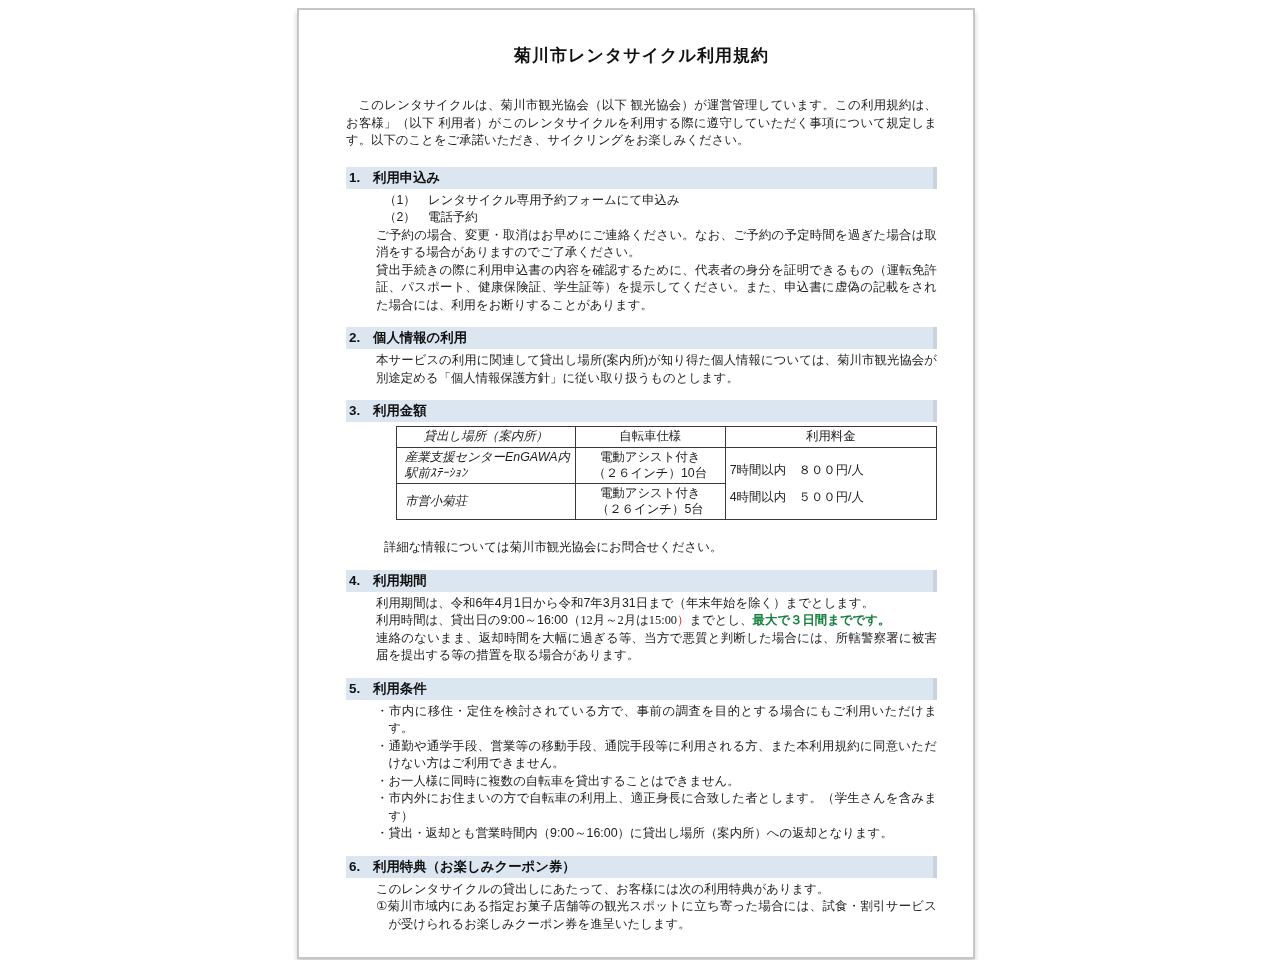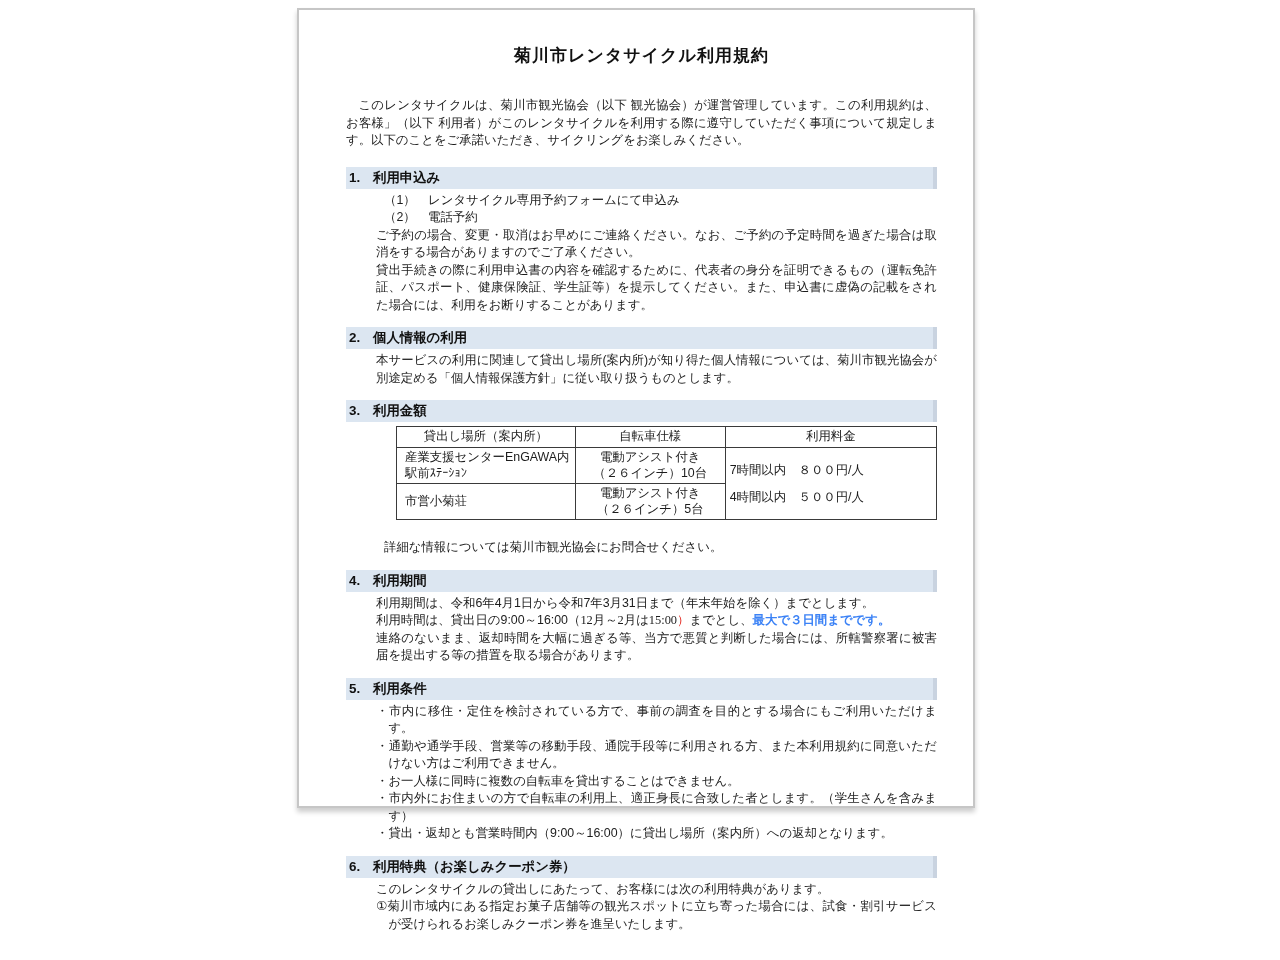--- a/index.html
+++ b/index.html
@@ -2,21 +2,21 @@
 <html lang="ja"><head>
 <meta charset="utf-8">
 <style>
   html,body{margin:0;padding:0;}
   body{
     width:1280px;height:960px;background:#ffffff;overflow:hidden;
     font-family:"Liberation Sans","DejaVu Sans",sans-serif;
     color:#1c1c1c;position:relative;
   }
   .page{
-    position:absolute;left:297px;top:8px;width:678px;height:800px;
+    position:absolute;left:297px;top:8px;width:678px;height:951px;
     background:#ffffff;border:2px solid #c6c6c6;box-sizing:border-box;
     box-shadow:0 4px 5px rgba(0,0,0,0.20);
   }
   .content{padding:34px 36px 0 47px;}
   .doc-title{
     font-size:17px;font-weight:bold;text-align:center;color:#111;
     margin:0 0 30px 0;letter-spacing:1px;
   }
   .intro{
     font-size:12.4px;line-height:17.5px;margin:16px 0 17px 0;
@@ -30,32 +30,32 @@
   }
   .sec-num{display:inline-block;min-width:24px;}
   .sec-body{margin:3px 0 0 30px;font-size:12.4px;line-height:17.5px;}
   .body-p{margin:0;text-align:justify;}
   .sub{margin-left:8px;}
   .note{margin-left:8px;margin-top:19px;}
   .bullet{padding-left:1em;text-indent:-1em;}
   .circled{padding-left:1em;text-indent:-1em;}
   .seg-serif{font-family:"Liberation Serif","DejaVu Serif",serif;}
   .seg-red-serif{font-family:"Liberation Serif","DejaVu Serif",serif;color:#e32119;}
-  .seg-red-bold{color:#3b82f6;font-weight:bold;}
+  .seg-red-bold{color:#15803d;font-weight:bold;}
   .fee-table{
     border-collapse:collapse;margin:4px 0 3px 20px;font-size:12.4px;
     table-layout:fixed;
   }
   .fee-table th,.fee-table td{
     border:1px solid #3a3a3a;white-space:pre-line;
   }
   .fee-table th{
     font-weight:normal;text-align:center;height:20px;padding:0 2px;
   }
-  .cell-place{width:180px;padding:2px 4px 2px 8px;line-height:15.5px;vertical-align:middle;}
+  .cell-place{width:180px;padding:2px 4px 2px 8px;line-height:15.5px;vertical-align:middle;font-style:italic;}
   .cell-bike{width:160px;text-align:center;padding:2px 2px;line-height:15.5px;vertical-align:middle;}
   .cell-fee{width:228px;vertical-align:middle;padding-left:4px;}
   .cell-fee .fee-line{line-height:27px;}
 </style>
 </head>
 <body>
 
 <div class="page">
   <div class="content">
     <h1 class="doc-title">菊川市レンタサイクル利用規約</h1>

